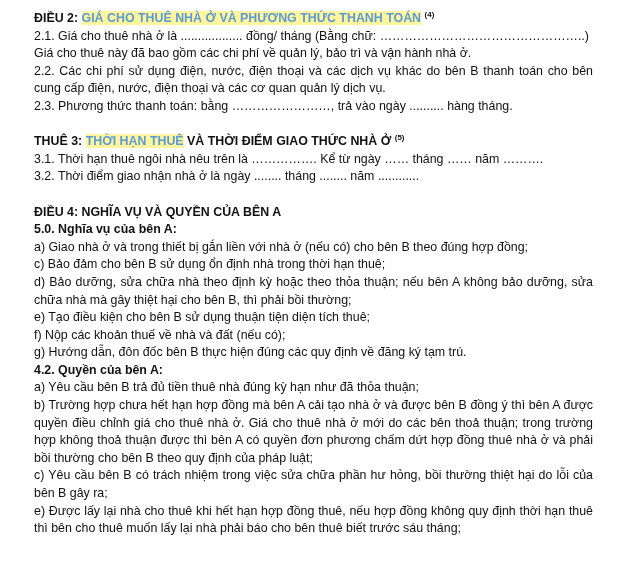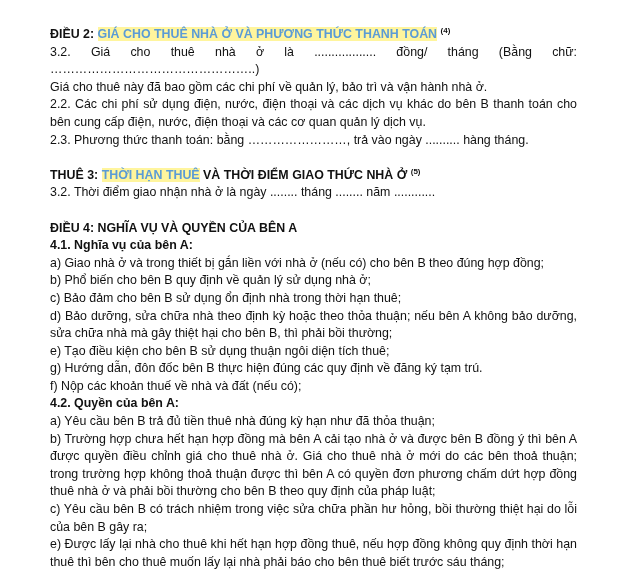--- a/index.html
+++ b/index.html
@@ -14,21 +14,21 @@
       font-family: "Liberation Sans", "DejaVu Sans", sans-serif;
       font-size: 12.4px;
       color: #111111;
     }
     .page {
       position: relative;
       padding: 10px 46px 0 34px;
       line-height: 17.6px;
     }
     .section {
-      margin: 16px;
+      margin: 0;
     }
     .section + .section {
       margin-top: 17.6px;
     }
     .heading {
       font-weight: bold;
       margin: 0;
     }
     .hl {
       background: #fff59d;
@@ -52,45 +52,45 @@
 </head>
 <body>
 
 <div class="page">
 
   <div class="section">
     <p class="heading">
       <span>ĐIỀU 2: </span><span class="hl">GIÁ CHO THUÊ NHÀ Ở VÀ PHƯƠNG THỨC THANH TOÁN</span>
       <sup>(4)</sup>
     </p>
-    <p class="line">3.2. Giá cho thuê nhà ở là .................. đồng/ tháng (Bằng chữ: …………………………………………..)</p>
+    <p class="line">2.1. Giá cho thuê nhà ở là .................. đồng/ tháng (Bằng chữ: …………………………………………..)</p>
     <p class="line">Giá cho thuê này đã bao gồm các chi phí về quản lý, bảo trì và vận hành nhà ở.</p>
     <p class="line">2.2. Các chi phí sử dụng điện, nước, điện thoại và các dịch vụ khác do bên B thanh toán cho bên cung cấp điện, nước, điện thoại và các cơ quan quản lý dịch vụ.</p>
     <p class="line">2.3. Phương thức thanh toán: bằng ……………………, trả vào ngày .......... hàng tháng.</p>
   </div>
 
   <div class="section">
     <p class="heading">
       <span>THUÊ 3: </span><span class="hl">THỜI HẠN THUÊ</span><span> VÀ THỜI ĐIỂM GIAO THỨC NHÀ Ở</span>
       <sup>(5)</sup>
     </p>
+    <p class="line">3.1. Thời hạn thuê ngôi nhà nêu trên là ……………. Kể từ ngày …… tháng …… năm ……….</p>
     <p class="line">3.2. Thời điểm giao nhận nhà ở là ngày ........ tháng ........ năm ............</p>
   </div>
 
   <div class="section">
     <p class="heading">ĐIỀU 4: NGHĨA VỤ VÀ QUYỀN CỦA BÊN A</p>
 
-    <p class="subheading">4.1. Nghĩa vụ của bên A:</p>
+    <p class="subheading">5.0. Nghĩa vụ của bên A:</p>
     <p class="line">a) Giao nhà ở và trong thiết bị gắn liền với nhà ở (nếu có) cho bên B theo đúng hợp đồng;</p>
-    <p class="line">b) Phổ biến cho bên B quy định về quản lý sử dụng nhà ở;</p>
     <p class="line">c) Bảo đảm cho bên B sử dụng ổn định nhà trong thời hạn thuê;</p>
     <p class="line">d) Bảo dưỡng, sửa chữa nhà theo định kỳ hoặc theo thỏa thuận; nếu bên A không bảo dưỡng, sửa chữa nhà mà gây thiệt hại cho bên B, thì phải bồi thường;</p>
-    <p class="line">e) Tạo điều kiện cho bên B sử dụng thuận ngôi diện tích thuê;</p>
+    <p class="line">e) Tạo điều kiện cho bên B sử dụng thuận tiện diện tích thuê;</p>
+    <p class="line">f) Nộp các khoản thuế về nhà và đất (nếu có);</p>
     <p class="line">g) Hướng dẫn, đôn đốc bên B thực hiện đúng các quy định về đăng ký tạm trú.</p>
-    <p class="line">f) Nộp các khoản thuế về nhà và đất (nếu có);</p>
 
     <p class="subheading">4.2. Quyền của bên A:</p>
     <p class="line">a) Yêu cầu bên B trả đủ tiền thuê nhà đúng kỳ hạn như đã thỏa thuận;</p>
     <p class="line">b) Trường hợp chưa hết hạn hợp đồng mà bên A cải tạo nhà ở và được bên B đồng ý thì bên A được quyền điều chỉnh giá cho thuê nhà ở. Giá cho thuê nhà ở mới do các bên thoả thuận; trong trường hợp không thoả thuận được thì bên A có quyền đơn phương chấm dứt hợp đồng thuê nhà ở và phải bồi thường cho bên B theo quy định của pháp luật;</p>
     <p class="line">c) Yêu cầu bên B có trách nhiệm trong việc sửa chữa phần hư hỏng, bồi thường thiệt hại do lỗi của bên B gây ra;</p>
     <p class="line">e) Được lấy lại nhà cho thuê khi hết hạn hợp đồng thuê, nếu hợp đồng không quy định thời hạn thuê thì bên cho thuê muốn lấy lại nhà phải báo cho bên thuê biết trước sáu tháng;</p>
   </div>
 
 </div>
 

